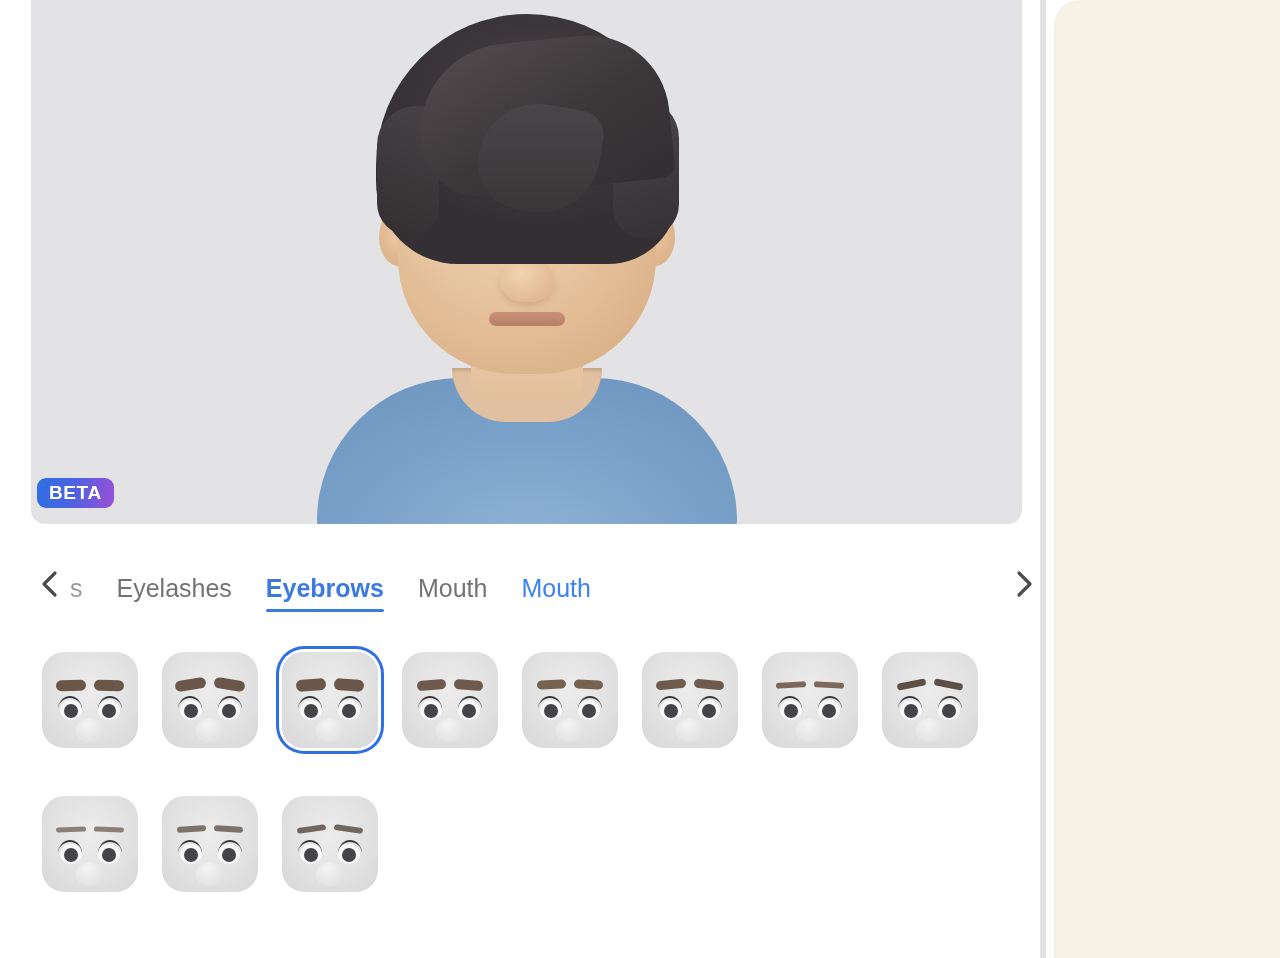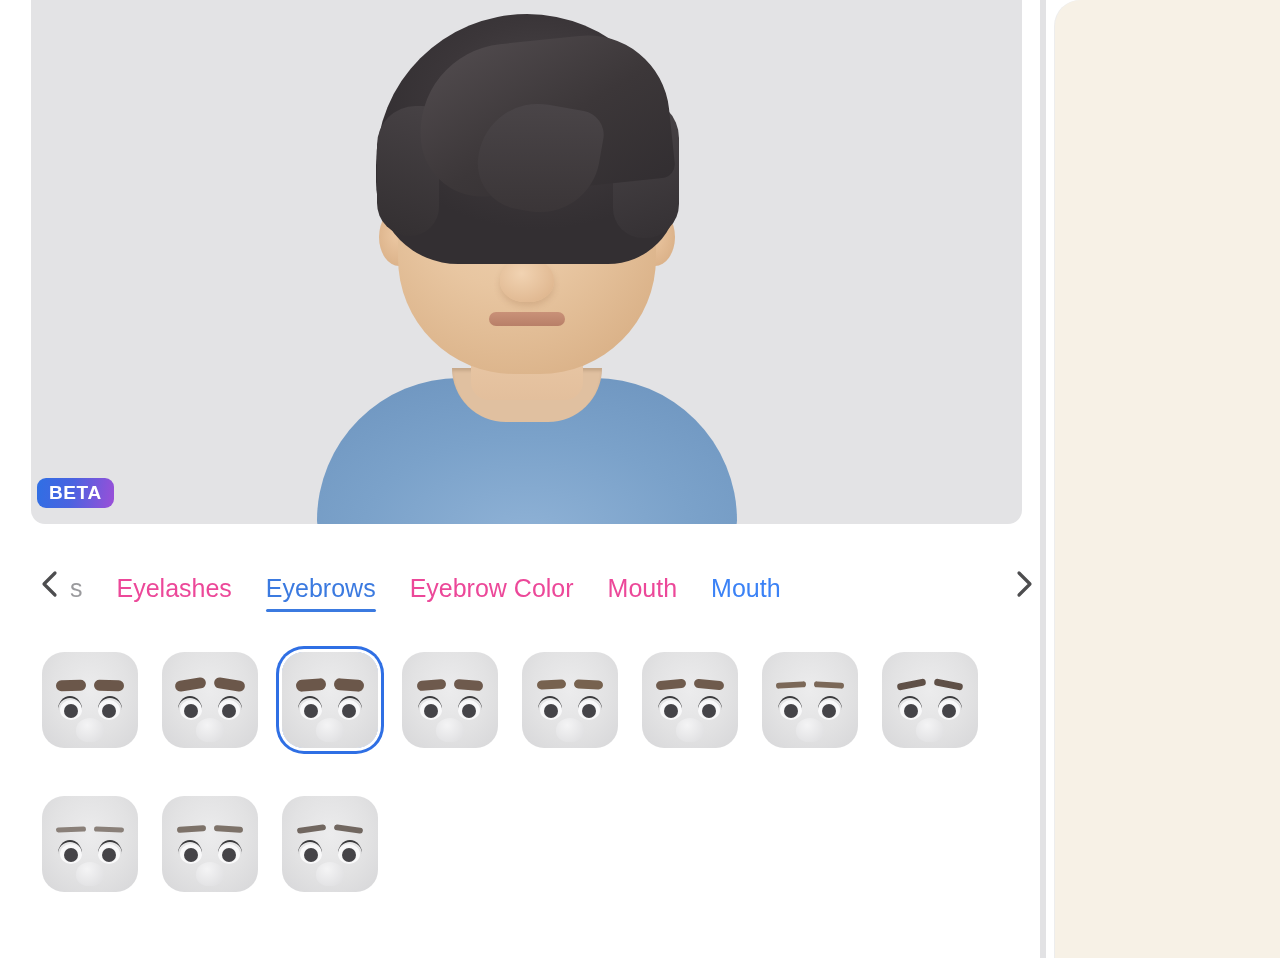--- a/index.html
+++ b/index.html
@@ -267,31 +267,31 @@
     display: flex;
     align-items: flex-end;
     gap: 34px;
     overflow: hidden;
     height: 56px;
     padding: 0 6px;
   }
   .tab {
     flex: 0 0 auto;
     font-size: 25px;
-    color: #ec4899;
+    color: #737373;
     white-space: nowrap;
     padding-bottom: 9px;
     position: relative;
     line-height: 1.15;
   }
   .tab.clipped-start { color: #9a9a9d; }
   .tab.faded { color: #3b82f6; }
   .tab.active {
     color: #3b7ae0;
-    font-weight: normal;
+    font-weight: bold;
   }
   .tab.active::after {
     content: "";
     position: absolute;
     left: 0;
     right: 0;
     bottom: 0;
     height: 3px;
     background: #3b7ae0;
     border-radius: 2px;
@@ -407,21 +407,20 @@
     <div class="chevron" id="chevron-left">
       <svg width="20" height="28" viewBox="0 0 20 28" aria-hidden="true">
         <path d="M16 3 L5 14 L16 25" fill="none" stroke="currentColor" stroke-width="3.2" stroke-linecap="round" stroke-linejoin="round"></path>
       </svg>
     </div>
 
     <div class="tabs-scroller" id="tabs-scroller">
         <div class="tab clipped-start">s</div>
         <div class="tab">Eyelashes</div>
         <div class="tab active">Eyebrows</div>
-        <div class="tab">Eyebrow Color</div>
         <div class="tab">Mouth</div>
         <div class="tab faded">Mouth</div>
       </div>
 
     <div class="chevron" id="chevron-right">
       <svg width="20" height="28" viewBox="0 0 20 28" aria-hidden="true">
         <path d="M4 3 L15 14 L4 25" fill="none" stroke="currentColor" stroke-width="3.2" stroke-linecap="round" stroke-linejoin="round"></path>
       </svg>
     </div>
   </div>

